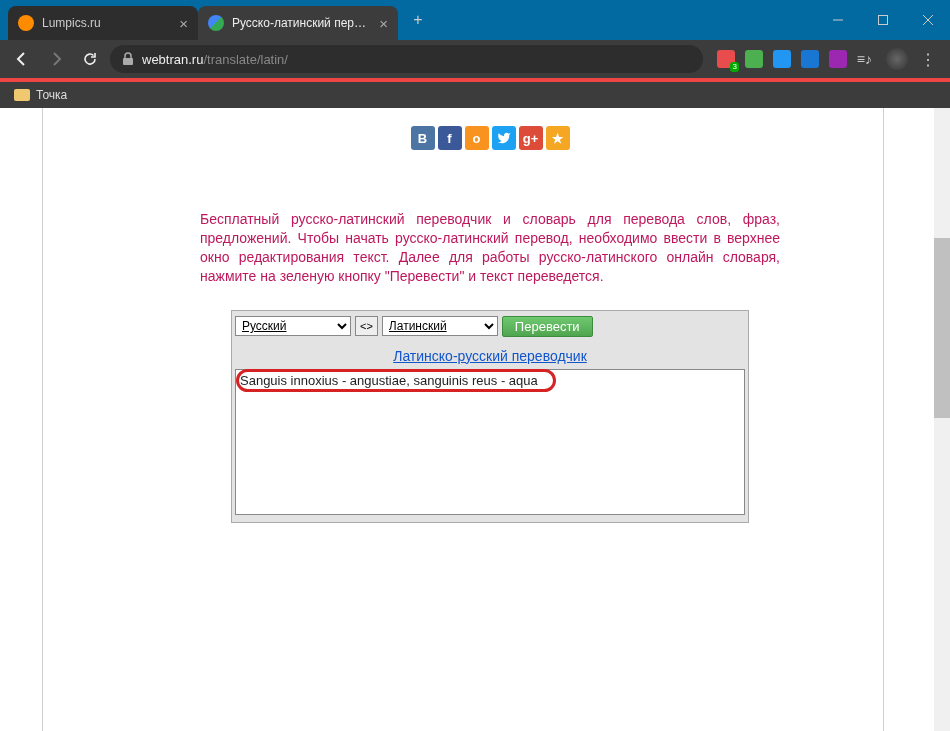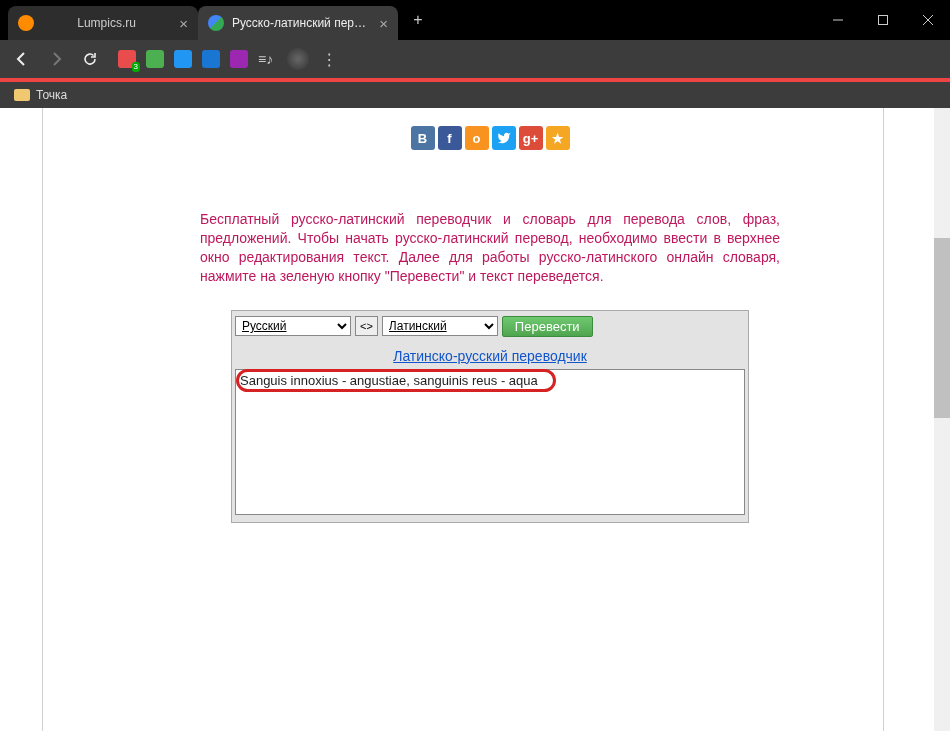--- a/index.html
+++ b/index.html
@@ -1,19 +1,19 @@
 <!DOCTYPE html>
 <html><head>
 <meta charset="utf-8">
 <style>
 * { margin: 0; padding: 0; box-sizing: border-box; }
 body { font-family: Arial, sans-serif; background: #fff; width: 950px; height: 731px; overflow: hidden; }
 
 
-.titlebar { background: #000000; height: 40px; display: flex; align-items: flex-end; text-align: center; }
+.titlebar { background: #0369a1; height: 40px; display: flex; align-items: flex-end; }
 .tabs { display: flex; height: 34px; margin-left: 8px; }
 .tab { display: flex; align-items: center; padding: 0 10px; height: 34px; border-radius: 8px 8px 0 0; font-size: 12px; color: #ccc; gap: 8px; min-width: 190px; max-width: 200px; position: relative; }
 .tab.inactive { background: #2d2d2d; }
 .tab.active { background: #3c3c3c; color: #eee; }
 .tab-favicon { width: 16px; height: 16px; border-radius: 50%; display: flex; align-items: center; justify-content: center; font-size: 10px; flex-shrink: 0; }
 .fav-orange { background: #ff8c00; }
 .fav-multi { background: linear-gradient(135deg, #4285f4 0 50%, #34a853 50% 100%); }
 .tab-title { white-space: nowrap; overflow: hidden; text-overflow: ellipsis; flex: 1; }
 .tab-close { color: #aaa; font-size: 15px; cursor: pointer; }
 .newtab { width: 28px; height: 28px; display: flex; align-items: center; justify-content: center; color: #ccc; font-size: 16px; margin: 0 6px 2px; cursor: pointer; }
@@ -115,20 +115,30 @@
     <svg width="16" height="16" viewBox="0 0 16 16">
         <path d="M6 2 L12 8 L6 14" fill="none" stroke="#777" stroke-width="2"></path>
       </svg>
   </div>
   <div class="navbtn enabled">
     <svg width="16" height="16" viewBox="0 0 16 16">
         <path d="M13 8a5 5 0 1 1-1.5-3.5" fill="none" stroke="#eee" stroke-width="1.6"></path>
         <path d="M13 2v4h-4" fill="none" stroke="#eee" stroke-width="1.6"></path>
       </svg>
   </div>
+  <div class="omnibox">
+    <span class="lock">
+      <svg width="12" height="14" viewBox="0 0 12 14">
+          <rect x="1" y="6" width="10" height="7" rx="1" fill="#aaa"></rect>
+          <path d="M3 6 V4 a3 3 0 0 1 6 0 V6" fill="none" stroke="#aaa" stroke-width="1.5"></path>
+        </svg>
+    </span>
+    <span class="url-host">webtran.ru</span>
+      <span class="url-path">/translate/latin/</span>
+  </div>
   <div class="ext-icons">
     <div class="ext" style="background:#e94c4c">
         <span class="ext-badge">3</span>
       </div>
     <div class="ext" style="background:#4caf50"></div>
     <div class="ext" style="background:#2196f3"></div>
     <div class="ext" style="background:#1976d2"></div>
     <div class="ext" style="background:#9c27b0"></div>
     <span style="color:#ccc;font-size:14px;cursor:pointer">≡♪</span>
   </div>

